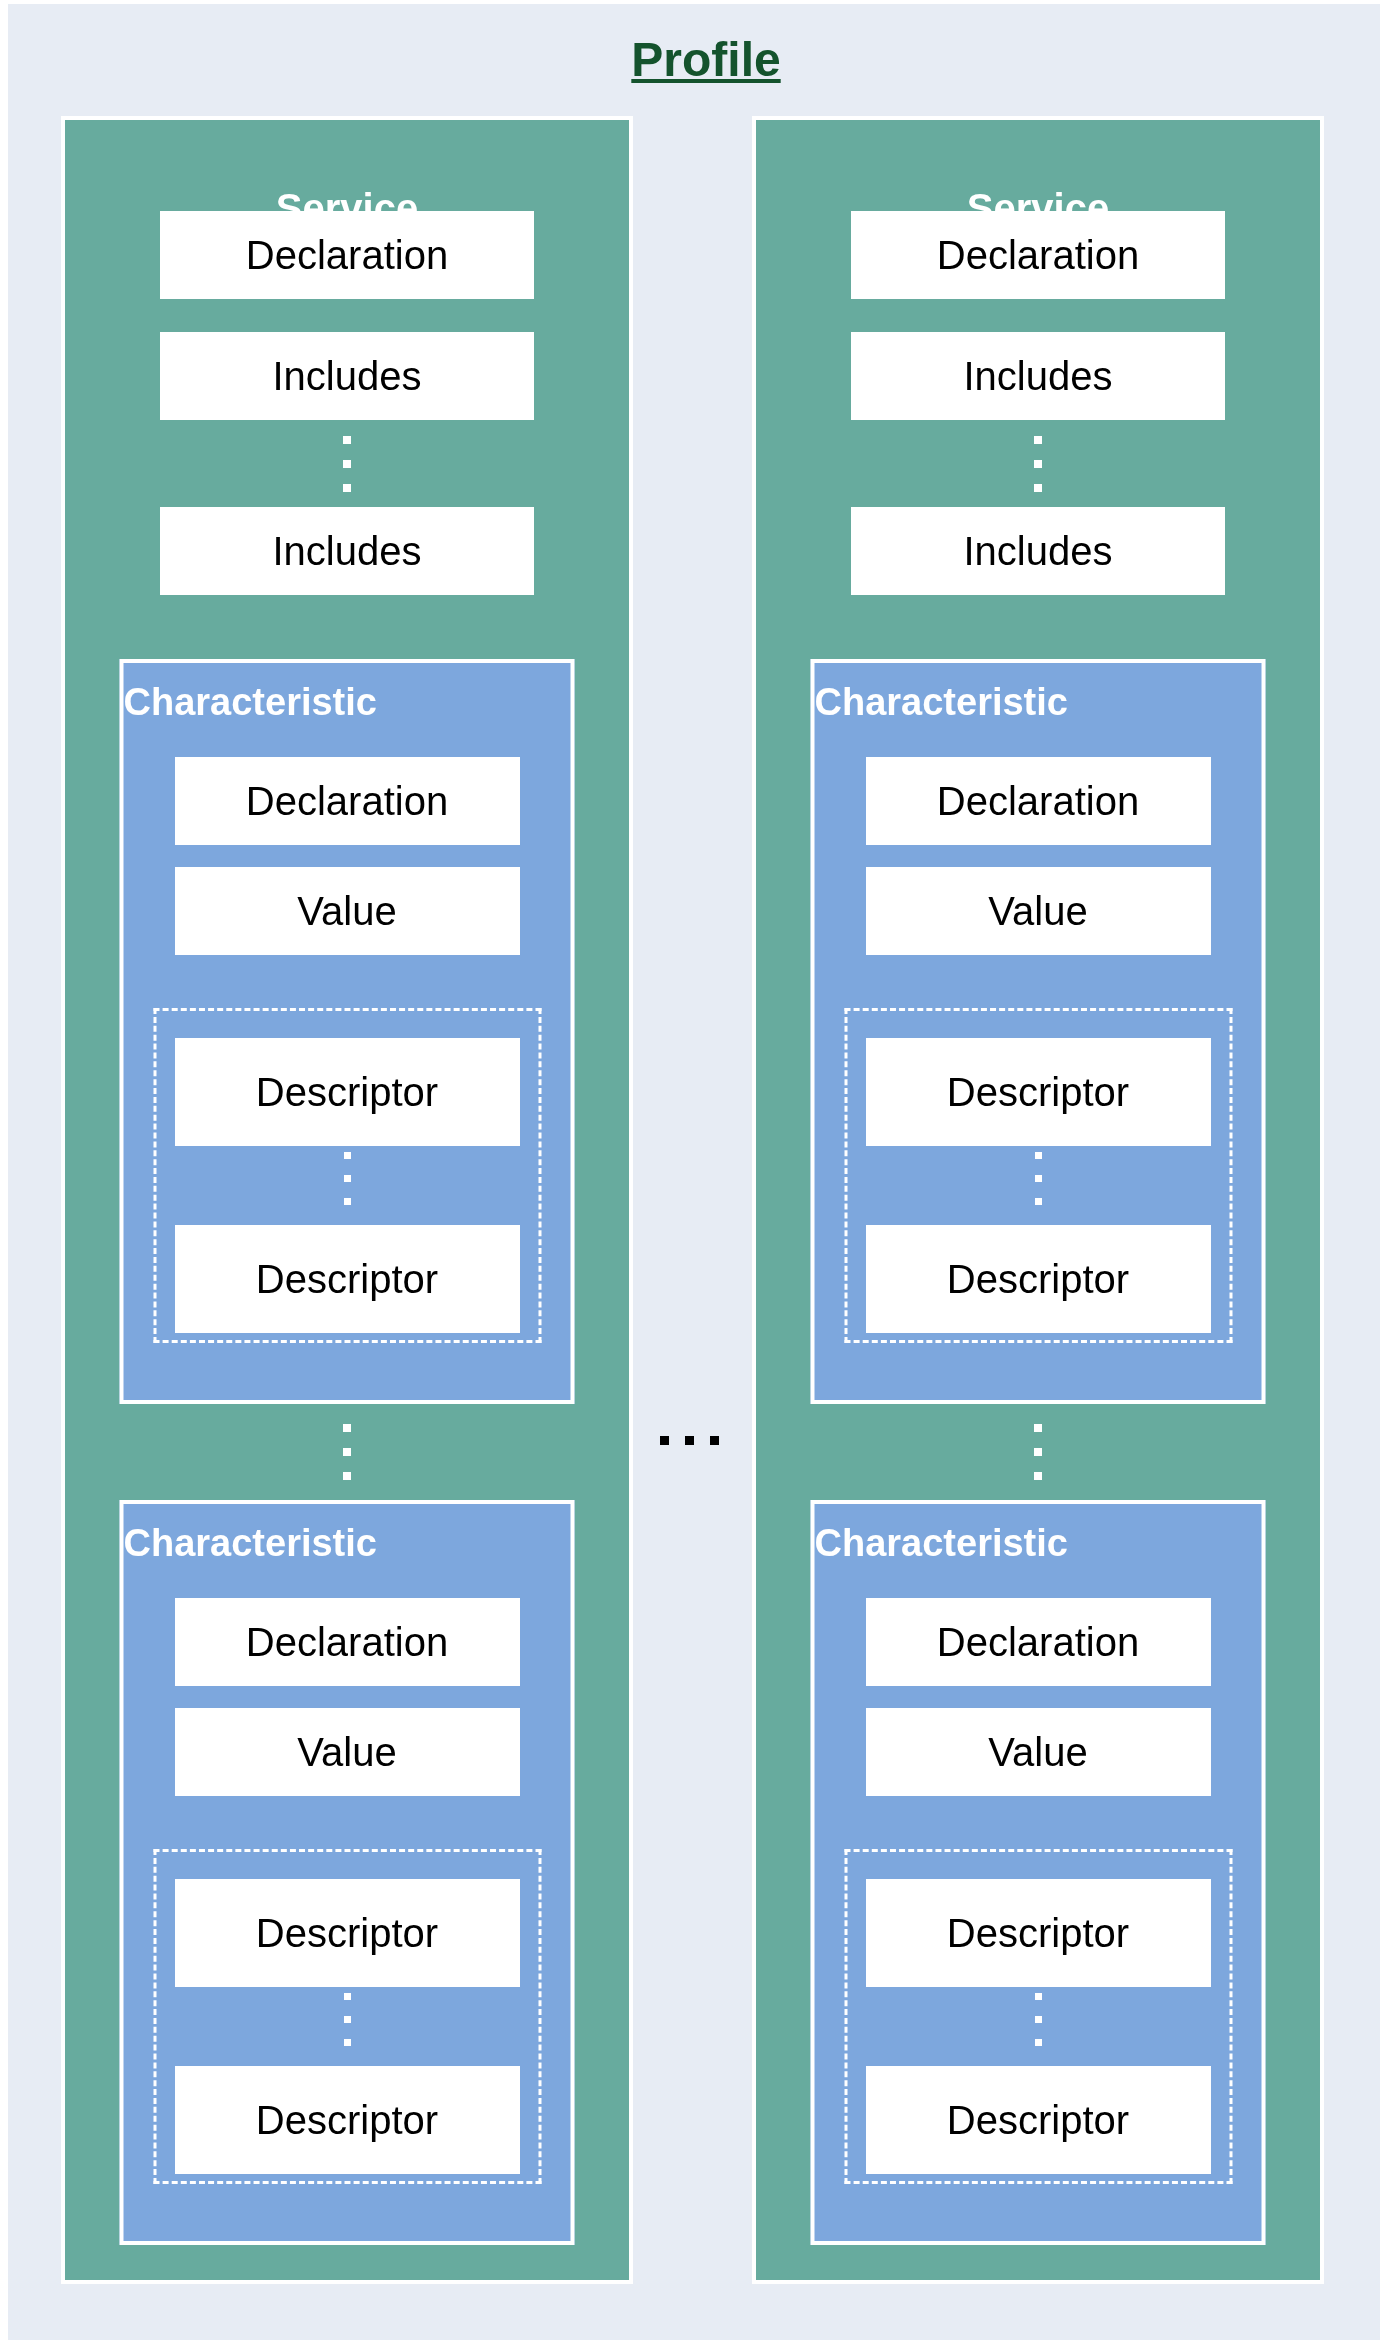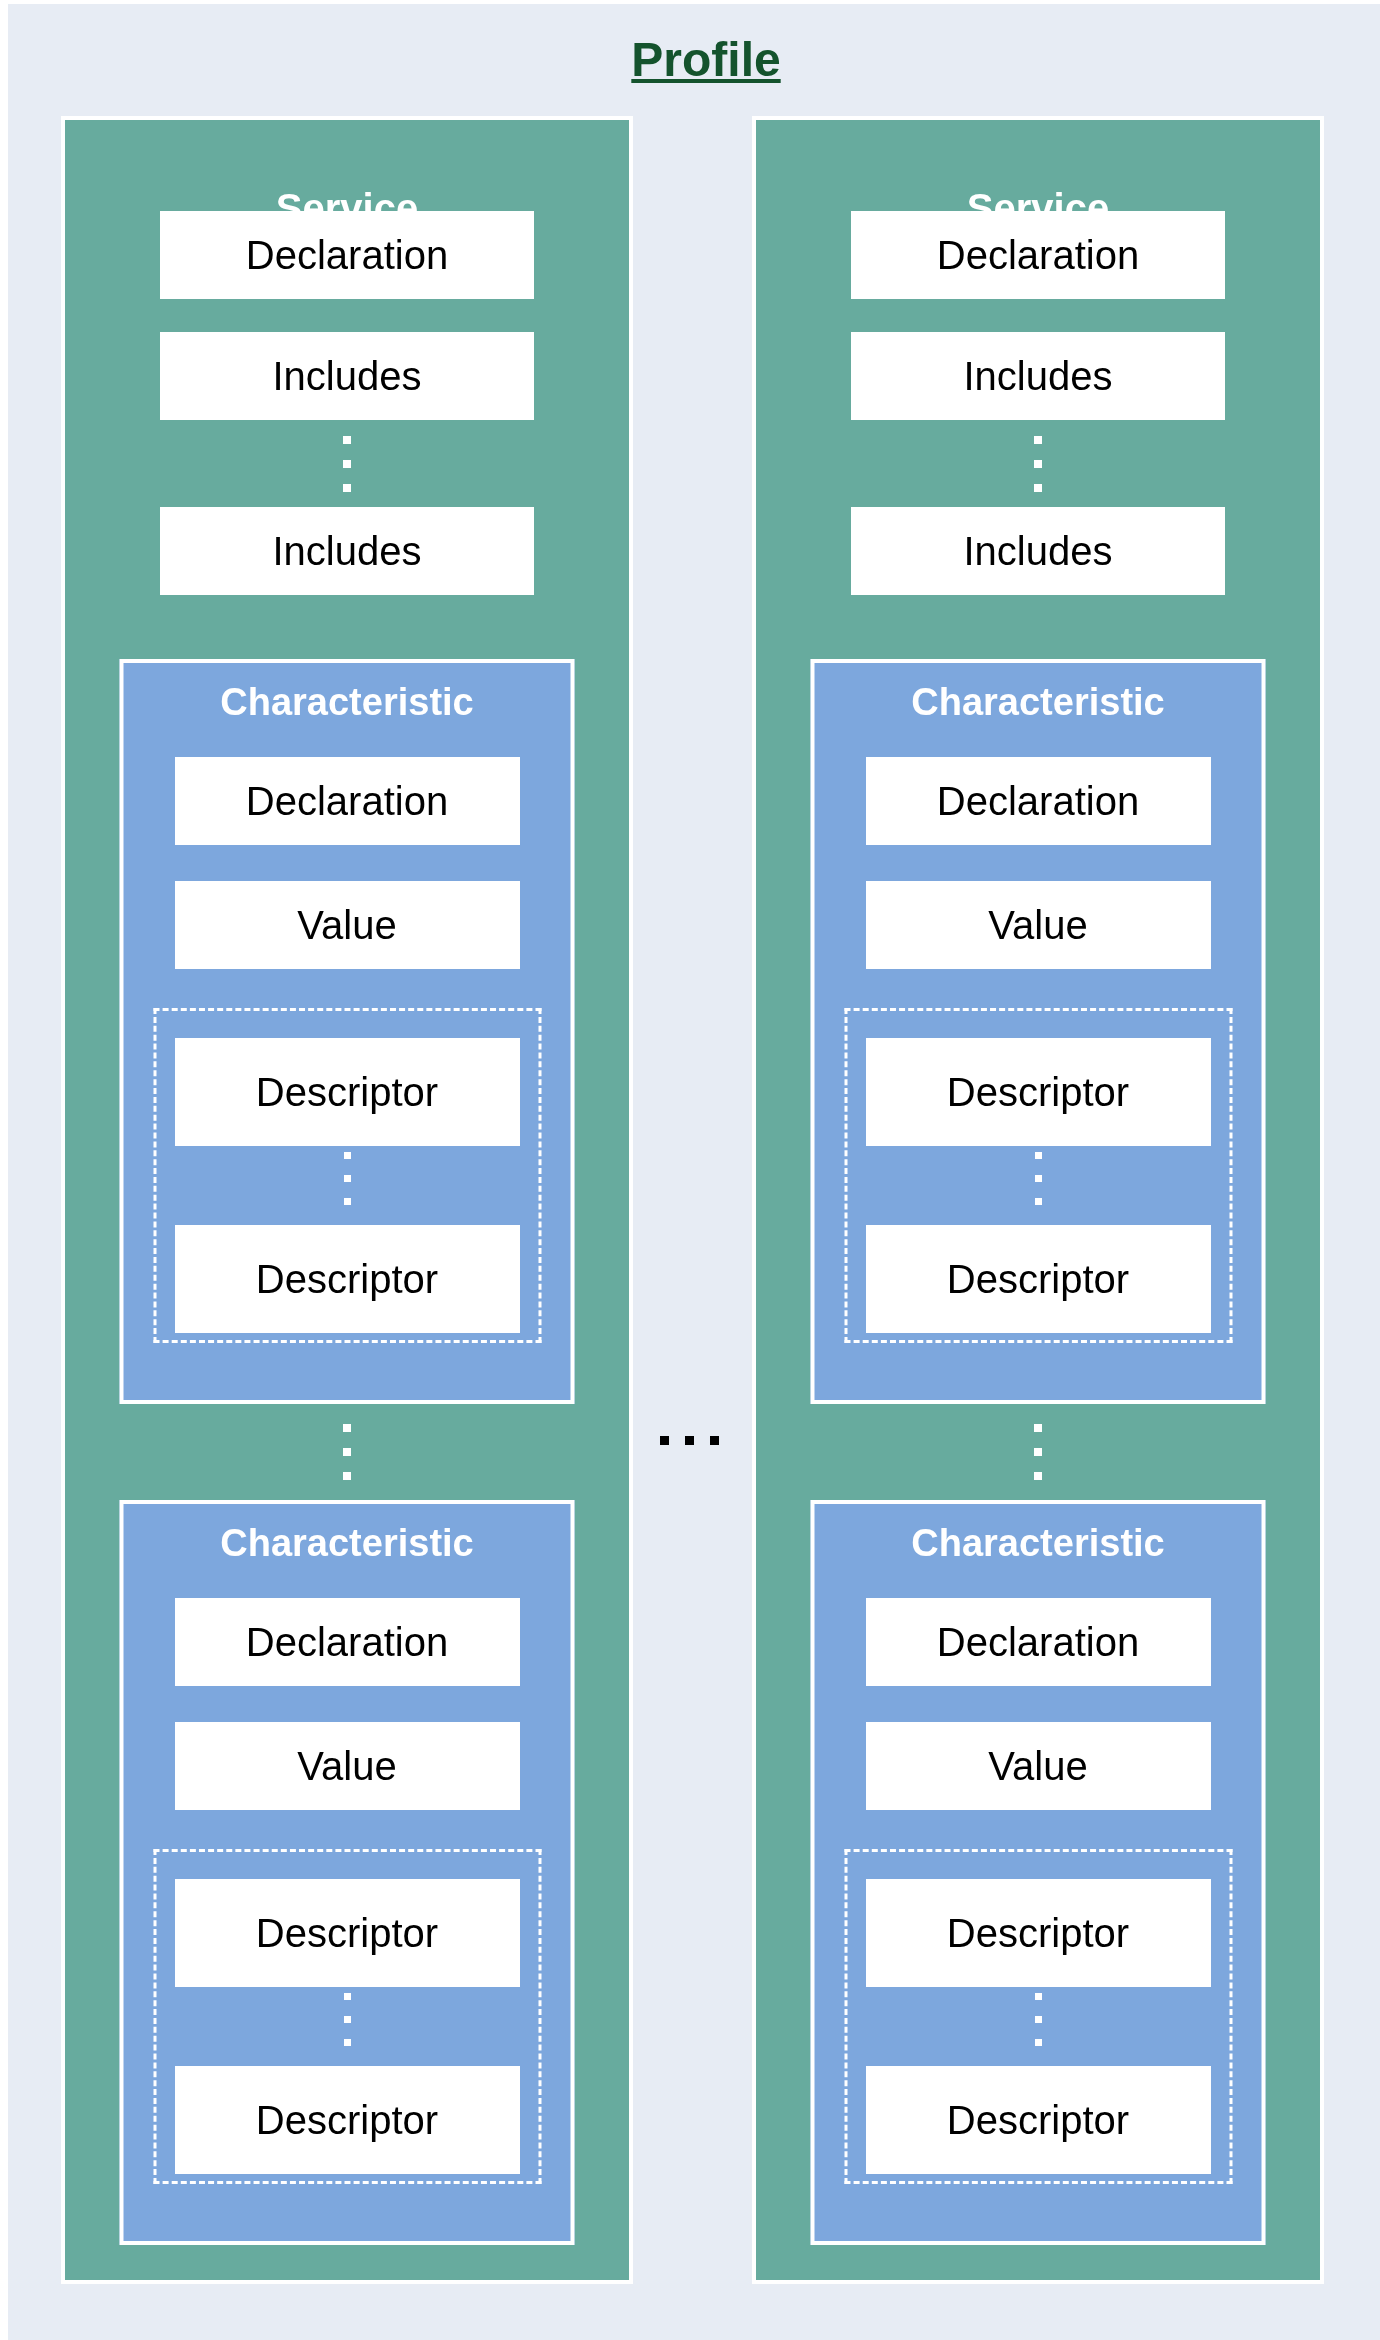--- a/index.html
+++ b/index.html
@@ -46,26 +46,26 @@
 
   .characteristic {
     position:absolute; left:50%; transform:translateX(-50%);
     width:455px; height:745px; background:#7da7dd;
     border:4px solid #ffffff; box-sizing:border-box;
   }
   .char-1 { top:539px; }
   .char-2 { top:1380px; }
 
   .char-title {
-    position:absolute; top:16px; left:0; width:100%; text-align:center;
+    position:absolute; top:16px; left:0; width:100%; 
     font-size:38px; line-height:46px; font-weight:bold; color:#ffffff;
   }
   .char-box { width:345px; height:88px; }
   .char-declaration { top:94px; }
-  .char-value       { top:218px; }
+  .char-value       { top:204px; }
 
   .dashed-group {
     position:absolute; left:50%; transform:translateX(-50%); top:345px;
     width:388px; height:335px; border:3px dashed #ffffff; box-sizing:border-box;
   }
   .desc-box { width:345px; height:108px; }
   .desc-1 { top:27px; }
   .desc-2 { top:214px; }
   .desc-dots { top:141px; }
   .desc-dots .dot { width:7px; height:7px; }

